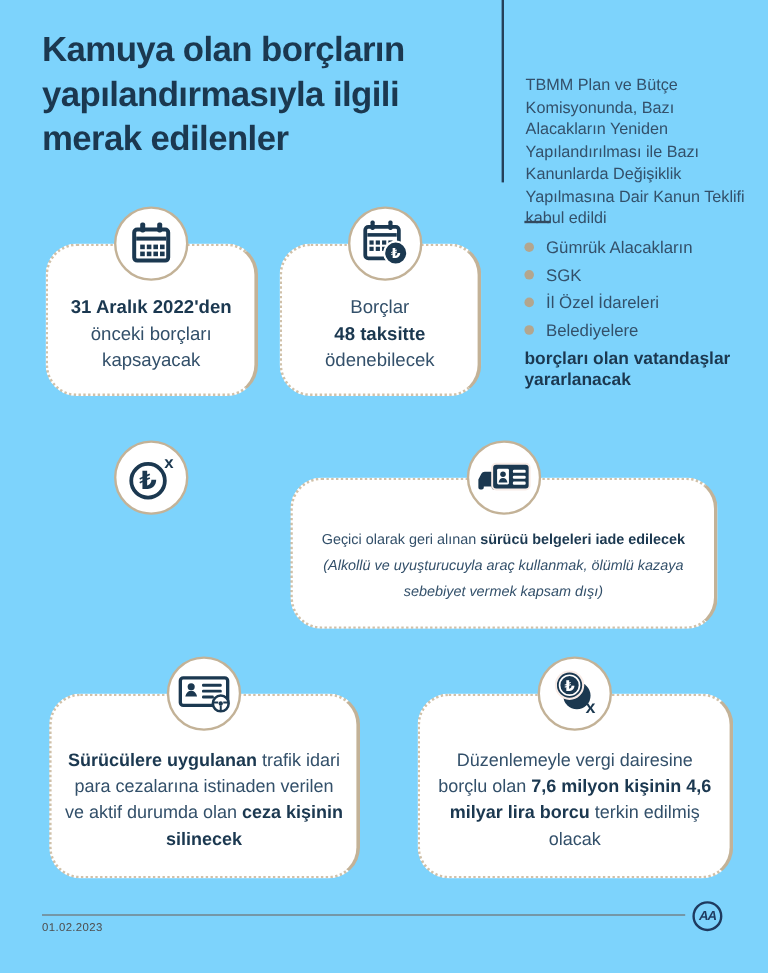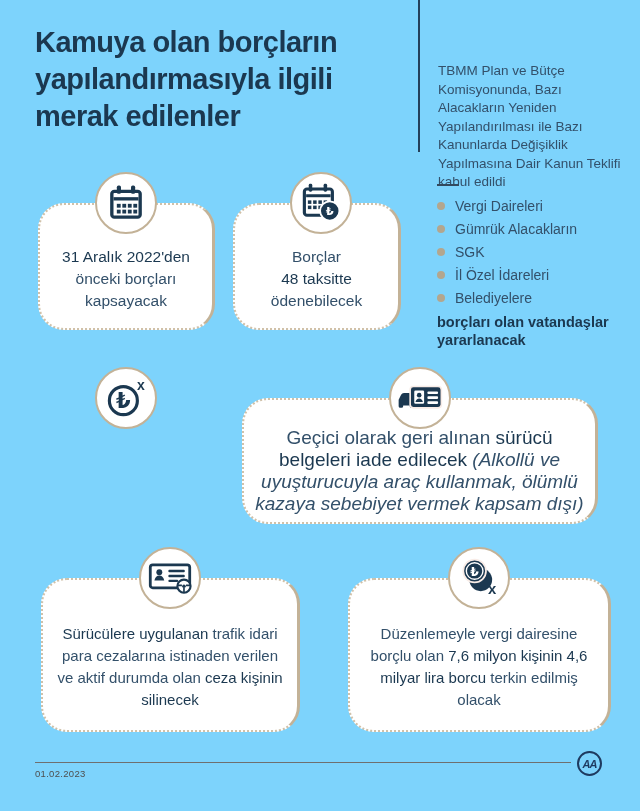--- a/index.html
+++ b/index.html
@@ -40,35 +40,35 @@
   
   .card{
     position:absolute;background:#ffffff;border-radius:26px;
     border:2px dotted #d0c1a9;
     border-right:3px solid #c3b297;
     box-sizing:border-box;
     display:flex;align-items:center;justify-content:center;text-align:center;
     color:#33506a;font-size:15.5px;line-height:22px;
     padding:38px 10px 14px 10px;
   }
-  .card .b, .b{font-weight:normal;color:#1b3850;}
+  .card .b, .b{font-weight:bold;color:#1b3850;}
   .card .i{font-style:italic;}
   .iconcircle{
     position:absolute;width:62px;height:62px;border-radius:50%;
     background:#ffffff;border:2px solid #c3b297;box-sizing:border-box;
     display:flex;align-items:center;justify-content:center;z-index:3;
   }
   
   .card1{left:38px;top:203px;width:177px;height:127px;}
   .card2{left:233px;top:203px;width:168px;height:127px;}
   .circ1{left:95px;top:172px;}
   .circ2{left:290px;top:172px;}
   
   .card3{left:38px;top:398px;width:177px;height:126px;}
-  .card4{left:242px;top:398px;width:356px;height:126px;font-size:19px;padding-top:34px;}
+  .card4{left:242px;top:398px;width:356px;height:126px;font-size:12px;padding-top:34px;}
   .circ3{left:95px;top:367px;}
   .circ4{left:389px;top:367px;}
   
   .card5{left:41px;top:578px;width:259px;height:154px;font-size:15px;}
   .card6{left:348px;top:578px;width:263px;height:154px;font-size:15px;}
   .circ5{left:139px;top:547px;}
   .circ6{left:448px;top:547px;}
   
   .hline{position:absolute;left:35px;top:762px;width:536px;height:1px;background:#6f6f6f;}
   .date{position:absolute;left:35px;top:768px;font-size:9.5px;color:#4e4e4e;letter-spacing:0.3px;}
@@ -91,21 +91,20 @@
     <div>Kamuya olan borçların</div>
     <div>yapılandırmasıyla ilgili</div>
     <div>merak edilenler</div>
   </div>
   <div class="vdivider"></div>
   <div class="subtitle">TBMM Plan ve Bütçe Komisyonunda, Bazı Alacakların Yeniden Yapılandırılması ile Bazı Kanunlarda Değişiklik Yapılmasına Dair Kanun Teklifi kabul edildi</div>
 
   <div class="benef">
     <div class="dash"></div>
     <ul>
-      <li>Vergi Daireleri</li>
       <li>Gümrük Alacakların</li>
       <li>SGK</li>
       <li>İl Özel İdareleri</li>
       <li>Belediyelere</li>
     </ul>
     <div class="foot">borçları olan vatandaşlar yararlanacak</div>
   </div>
 
   <div class="iconcircle circ1">
     <span>

